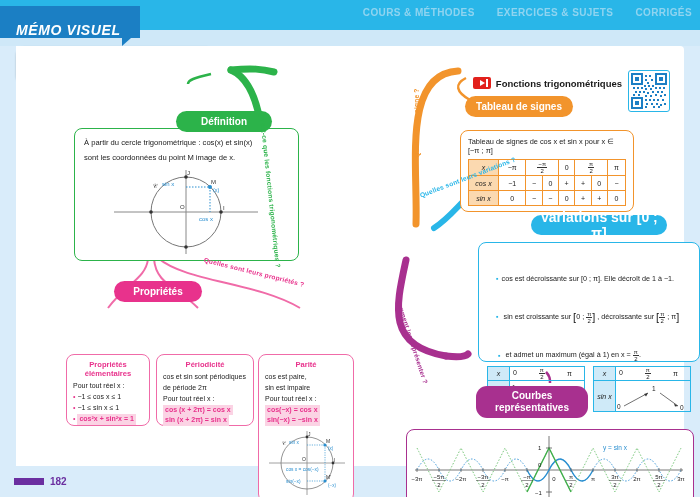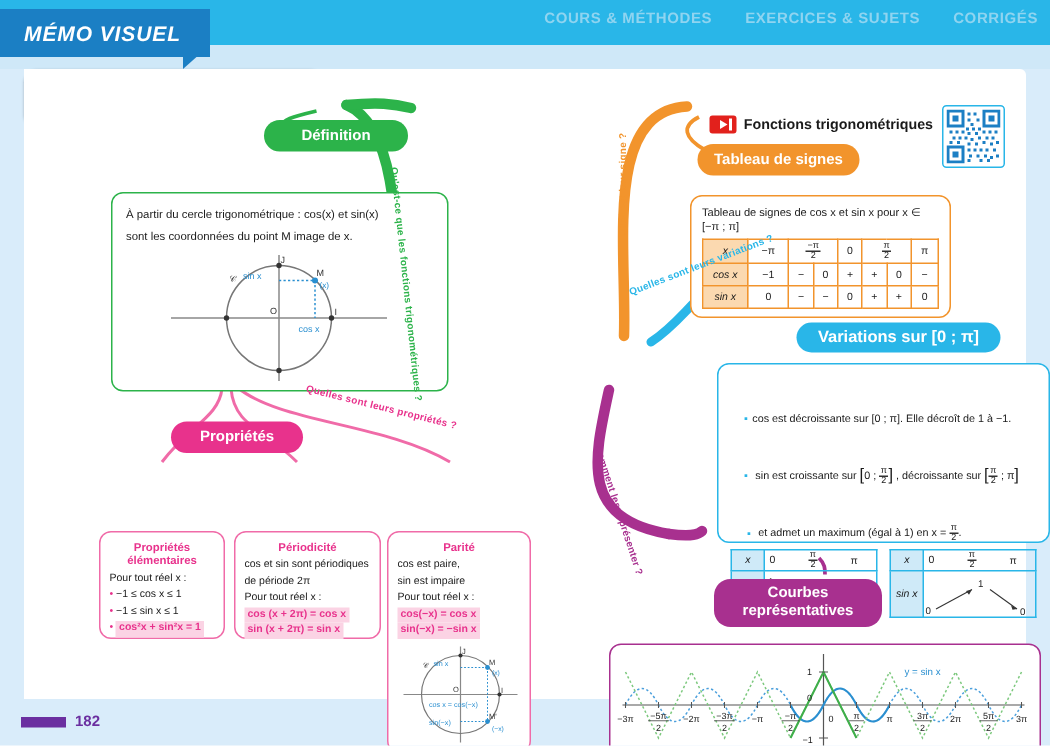--- a/index.html
+++ b/index.html
@@ -22,21 +22,21 @@
     position:absolute; top:7px; right:8px;
     display:flex; gap:22px; align-items:center;
   }
   .nav-item{
     color:#8fd4f0; font-size:10px; font-weight:bold; letter-spacing:.4px;
     text-transform:uppercase;
   }
   .memo-tab{
     position:absolute; left:0; top:6px; width:140px; height:32px;
     background:#1b7fc4;
-    display:flex; align-items:center; padding-left:16px;
+    display:flex; align-items:flex-end; padding-left:16px;
   }
   .memo-tab span{
     color:#fff; font-size:14px; font-weight:bold; font-style:italic;
     letter-spacing:.6px;
   }
   .memo-tail{
     position:absolute; left:122px; top:38px;
     width:0;height:0;border-left:9px solid #1b7fc4;
     border-bottom:8px solid transparent;
   }
@@ -84,23 +84,23 @@
     background:#1257a5; border-radius:9px;
     display:flex; align-items:center; z-index:7;
     box-shadow:0 1px 2px rgba(0,0,0,.25);
   }
   .center-half{
     flex:1; color:#fff; font-size:11px; font-weight:bold;
     text-align:center; letter-spacing:.3px; line-height:1.15;
   }
   .center-div{ width:1px;height:26px;background:#4b86c4; }
 
-  .node-def{ left:160px; top:34px; width:96px; height:21px; background:#2cb34a; font-size:10px; }
+  .node-def{ left:160px; top:65px; width:96px; height:21px; background:#2cb34a; font-size:10px; }
   .node-tab{ left:428px; top:50px; width:108px; height:21px; background:#f2942c; font-size:10px;margin-left:21px; }
-  .node-var{ left:515px; top:169px; width:136px; height:20px; background:#29b6e8; font-size:11px; }
+  .node-var{ left:515px; top:169px; width:136px; height:20px; background:#29b6e8; font-size:14px; }
   .node-prop{ left:98px; top:235px; width:88px; height:21px; background:#e8328c; font-size:10px; }
   .node-courbes{ left:460px; top:340px; width:112px; height:32px; background:#a8308f; font-size:10px; line-height:1.25;}
 
   
   .box{ position:absolute; background:#fff; border-radius:8px; z-index:5; }
   .box-def{
     left:47px; top:82px; width:225px; height:133px;
     border:1.4px solid #2cb34a;
     padding:8px 9px;
     margin-left:11px;

